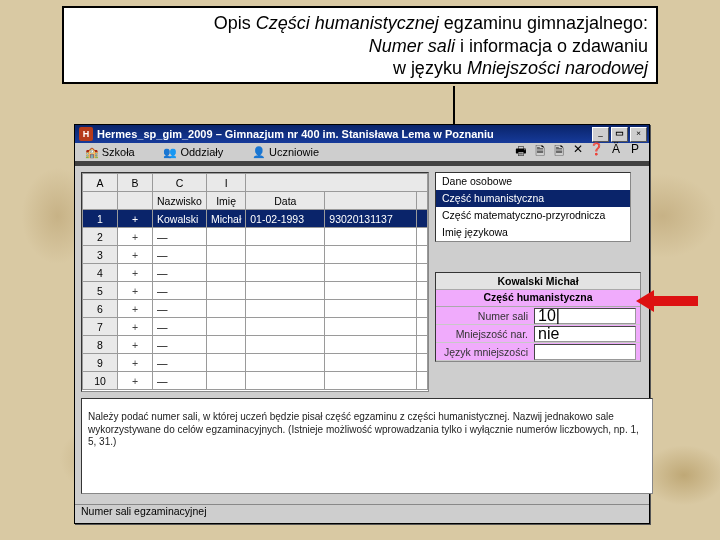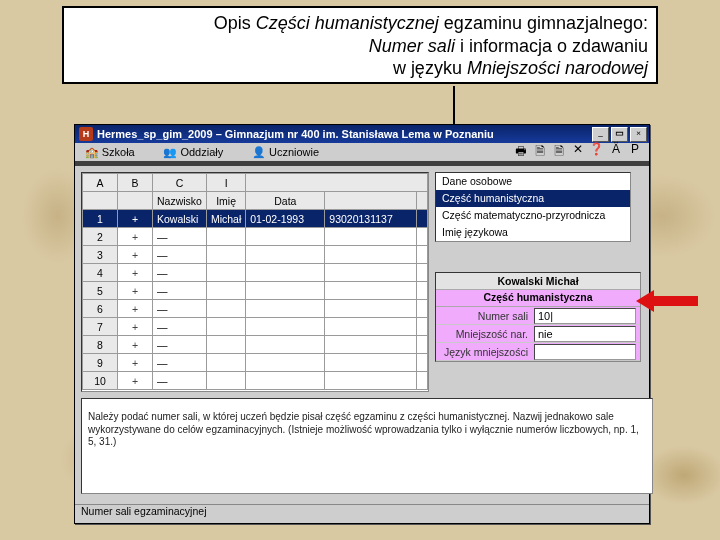--- a/index.html
+++ b/index.html
@@ -42,21 +42,21 @@
   .side-panel{position:absolute;left:360px;top:6px;width:196px}
   .side-list{border:1px inset #888;background:#fff;font-size:10.5px}
   .side-list div{padding:2px 6px;border-bottom:1px solid transparent}
   .side-list .sel{background:#0a246a;color:#fff}
 
   .detail{position:absolute;left:360px;top:106px;width:204px;border:1px inset #888;background:#f0abfc;font-size:10.5px}
   .detail-h{background:#e3e3e3;text-align:center;padding:2px 0;border-bottom:1px solid #aaa;font-weight:700}
   .detail-sub{text-align:center;padding:1px 0 3px;font-weight:700;border-bottom:1px solid #aaa}
   .detail-row{display:flex;border-bottom:1px solid #c8c8c8;height:17px;align-items:center}
   .detail-row label{width:92px;text-align:right;padding-right:6px;color:#333}
-  .detail-row .val{flex:1;border:1px inset #999;background:#fff;height:14px;padding:0 3px;line-height:14px;margin-right:4px;font-size:11px}
+  .detail-row .val{flex:1;border:1px inset #999;background:#fff;height:14px;padding:0 3px;line-height:14px;margin-right:4px;font-size:16px}
 
   .note{position:absolute;left:6px;top:232px;width:558px;height:70px;background:#fff;border:1px inset #888;font-size:10px;padding:12px 6px;color:#222;line-height:1.25}
   .status{position:absolute;left:0;bottom:0;right:0;height:18px;border-top:1px solid #888;display:flex;align-items:flex-start;font-size:10.5px;padding-left:6px;background:#cecece}
 
   .arrow{position:absolute;left:636px;top:290px;width:62px;height:22px}
   .arrow-body{position:absolute;right:0;top:6px;width:46px;height:10px;background:#d11}
   .arrow-head{position:absolute;left:0;top:0;width:0;height:0;border-top:11px solid transparent;border-bottom:11px solid transparent;border-right:18px solid #d11}
 
   .col-letter{width:26px}
   .col-b{width:26px}

